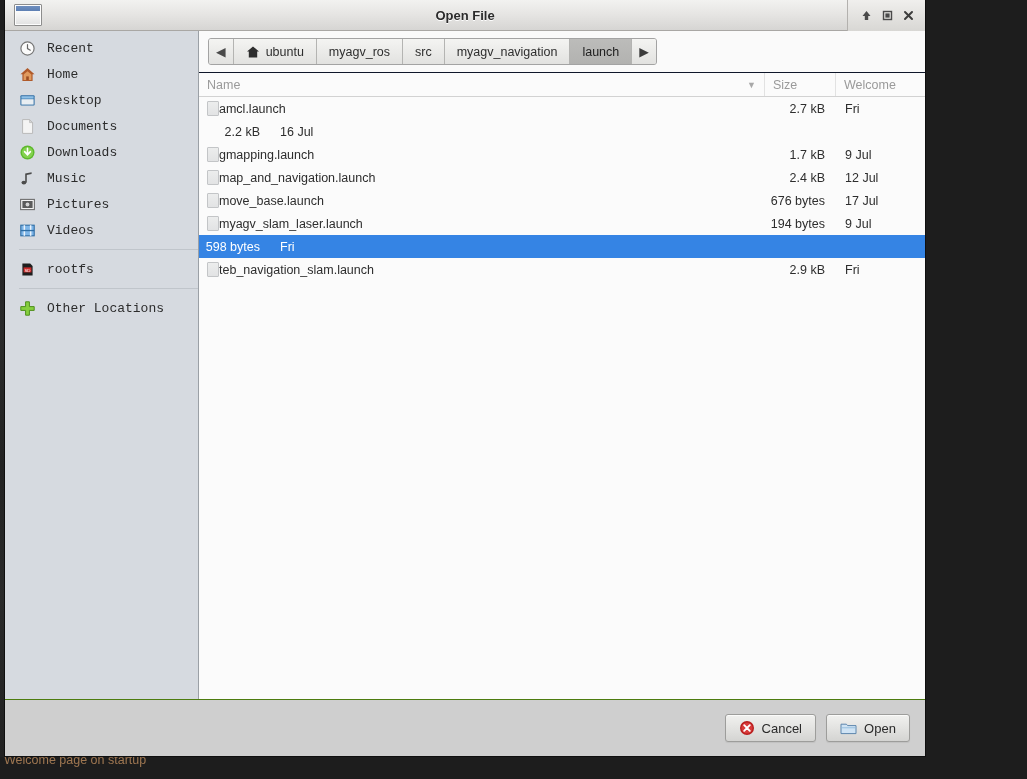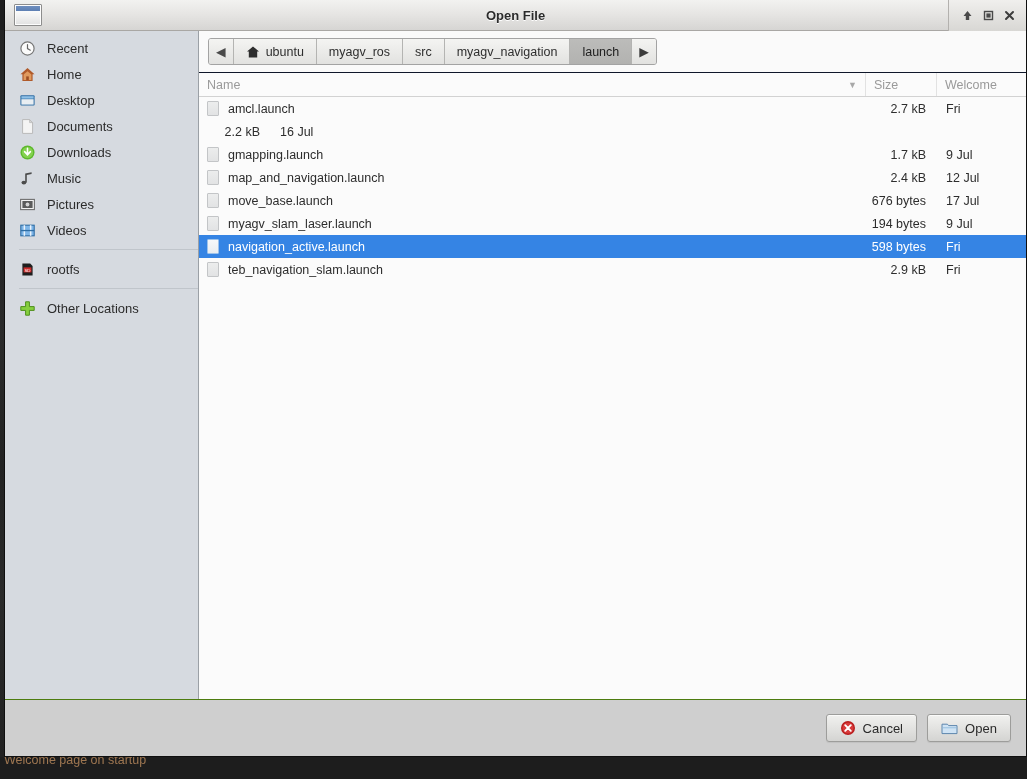--- a/index.html
+++ b/index.html
@@ -35,21 +35,21 @@
       linear-gradient(180deg,
         #242424 0%, #2a2a2a 12%, #232323 25%,
         #2b2b2b 42%, #222 60%, #2a2a2a 78%, #212121 100%);
   }
 
   
   #dialog {
     position: absolute;
     left: 4px;
     top: 0;
-    width: 1023px;
+    width: 922px;
     height: 757px;
     background: #fafafa;
     border: 1px solid #0f0f0f;
     border-top: none;
     display: flex;
     flex-direction: column;
   }
 
   
   .titlebar {
@@ -134,20 +134,21 @@
     display: flex;
     align-items: center;
     padding-left: 14px;
     gap: 11px;
     cursor: pointer;
   }
   .side-label {
     font-size: 13px;
     color: #2c2c2c;
     white-space: nowrap;
+    font-family: Liberation Mono, monospace;
   }
   .side-sep {
     height: 1px;
     background: #c0c5cb;
     margin: 6px 0 6px 14px;
   }
   .side-ico { width: 17px; height: 17px; flex: 0 0 17px; position: relative; }
   .side-ico svg { display:block; }
 
   
@@ -244,21 +245,21 @@
   }
   .file-row.selected {
     background: #3584e4;
     color: #ffffff;
   }
   .cell-name {
     flex: 1 1 auto;
     min-width: 0;
     display: flex;
     align-items: center;
-    gap: 9px;
+    gap: 0;
     padding-left: 8px;
     white-space: nowrap;
     overflow: hidden;
   }
   .cell-size {
     flex: 0 0 71px;
     text-align: right;
     padding-right: 10px;
     white-space: nowrap;
   }
@@ -543,24 +544,20 @@
           </div>
           <div class="file-row">
             <div class="cell-name">
               <span class="file-ico"></span>
               <span>myagv_slam_laser.launch</span>
             </div>
             <div class="cell-size">194 bytes</div>
             <div class="cell-mod">9 Jul</div>
           </div>
           <div class="file-row selected">
-            <div class="cell-name">
-              <span class="file-ico"></span>
-              <span>navigation_active.launch</span>
-            </div>
             <div class="cell-size">598 bytes</div>
             <div class="cell-mod">Fri</div>
           </div>
           <div class="file-row">
             <div class="cell-name">
               <span class="file-ico"></span>
               <span>teb_navigation_slam.launch</span>
             </div>
             <div class="cell-size">2.9 kB</div>
             <div class="cell-mod">Fri</div>

